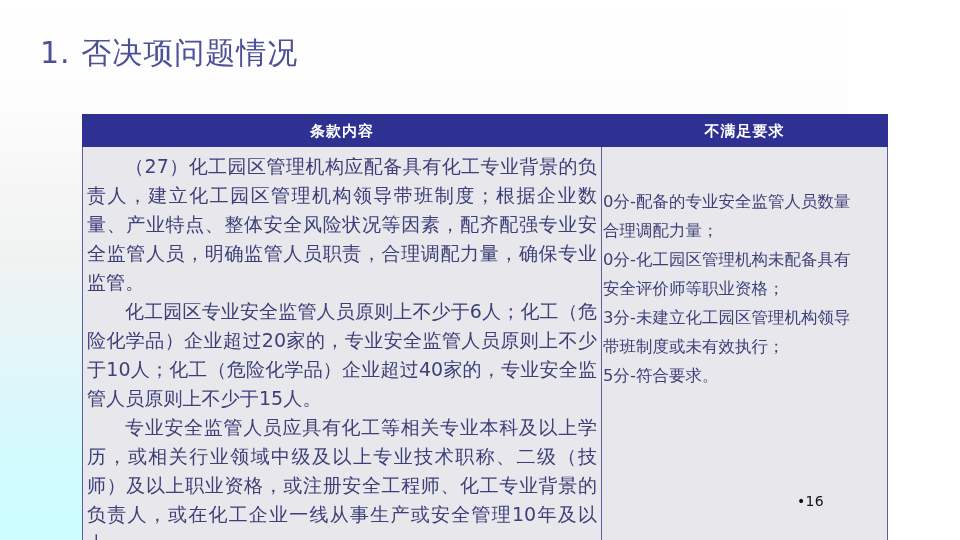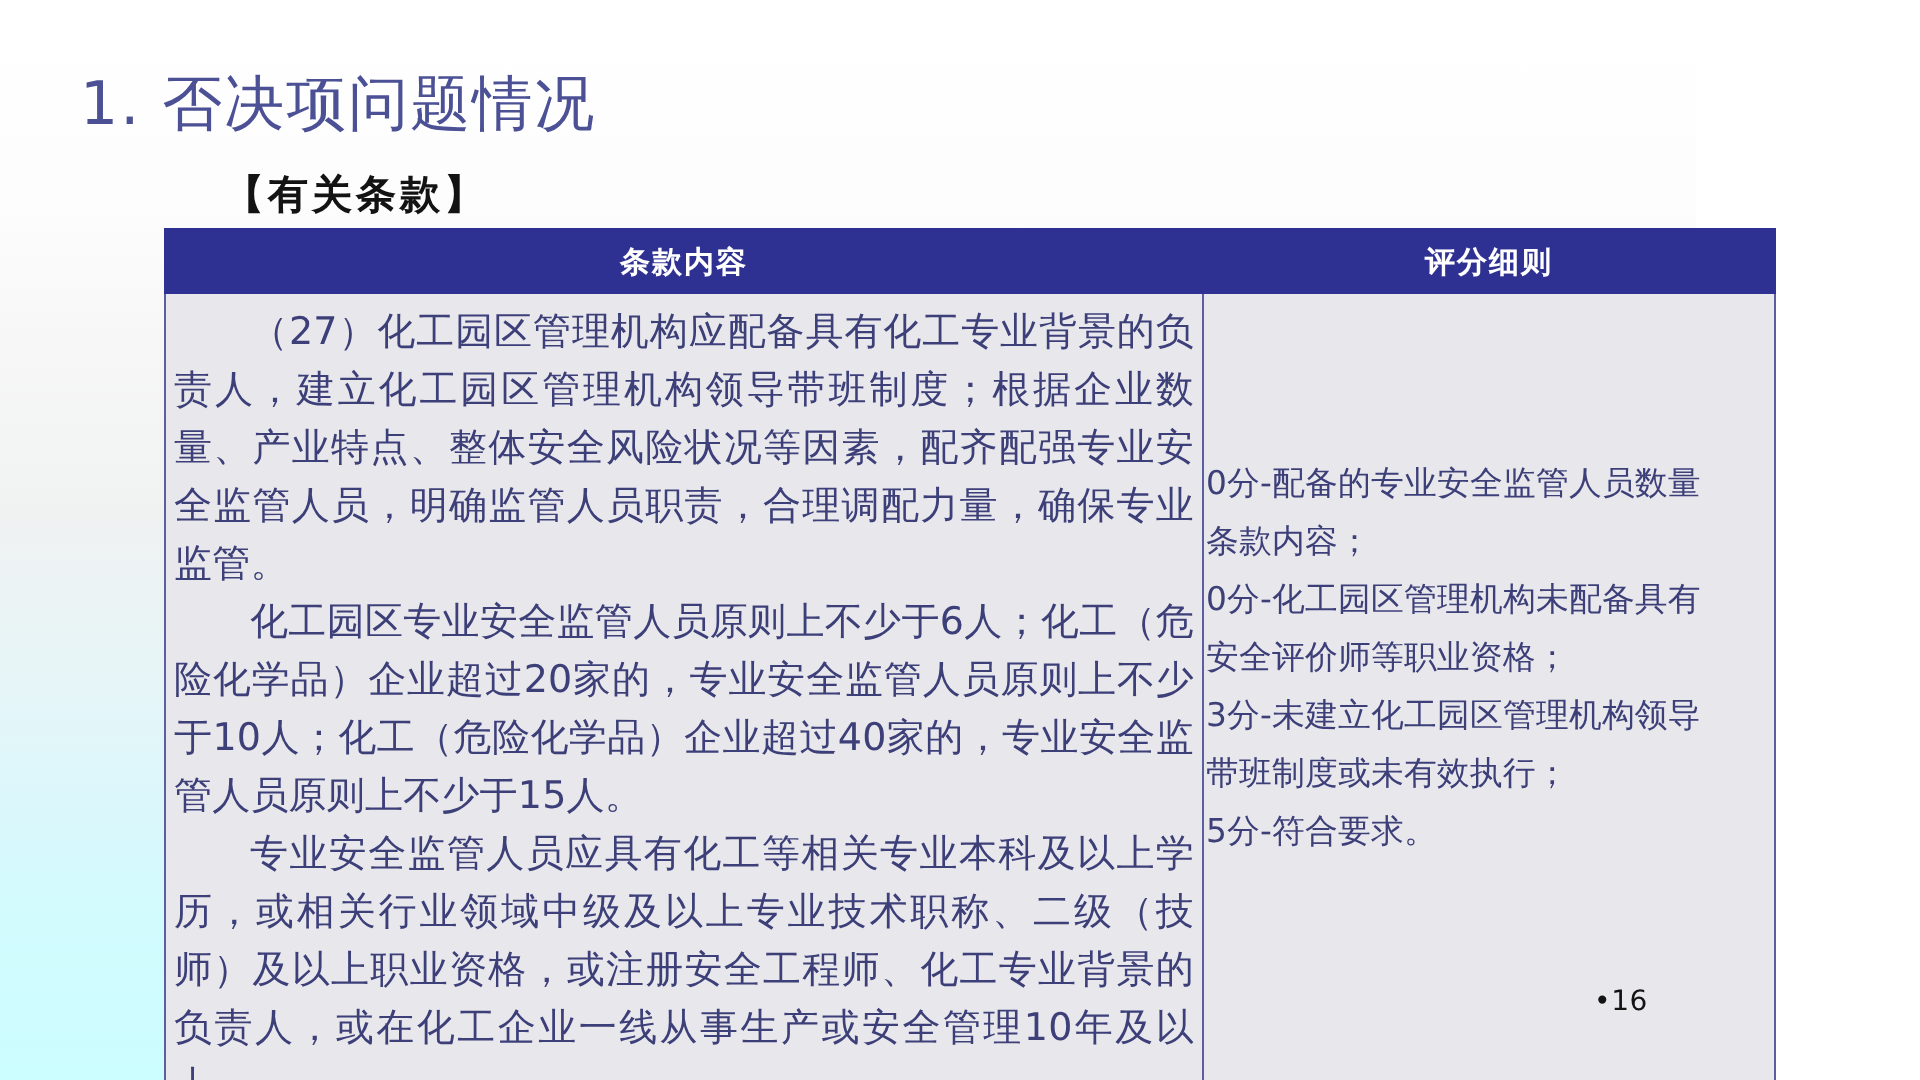--- a/index.html
+++ b/index.html
@@ -109,21 +109,20 @@
     margin: 0;
     text-indent: 2em;
   }
 
   
   .cell-rule-wrap {
     height: 282px;
     display: flex;
     align-items: center;
     justify-content: flex-start;
-    margin-top: 40px;
   }
   .cell-rule {
     padding: 0 2px 0 1px;
     font-family: "DejaVu Sans", "Liberation Sans", sans-serif;
     font-size: 16.4px;
     line-height: 29px;
     letter-spacing: 0.1px;
     color: #3c3f78;
     width: 100%;
     box-sizing: border-box;
@@ -148,43 +147,42 @@
     text-align: right;
   }
 </style>
 </head>
 <body>
 
 <div id="slide">
 
   <div id="slide-title">1. 否决项问题情况</div>
 
-  <div id="sub-heading">【有关条款】</div>
 
   <table id="clause-table">
     <thead>
       <tr>
         <th class="col-left">条款内容</th>
-        <th class="col-right">评分细则</th>
+        <th class="col-right">不满足要求</th>
       </tr>
     </thead>
     <tbody>
       <tr>
         <td>
           <div class="cell-clause">
             <p>（27）化工园区管理机构应配备具有化工专业背景的负责人，建立化工园区管理机构领导带班制度；根据企业数量、产业特点、整体安全风险状况等因素，配齐配强专业安全监管人员，明确监管人员职责，合理调配力量，确保专业监管。</p>
             <p>化工园区专业安全监管人员原则上不少于6人；化工（危险化学品）企业超过20家的，专业安全监管人员原则上不少于10人；化工（危险化学品）企业超过40家的，专业安全监管人员原则上不少于15人。</p>
             <p>专业安全监管人员应具有化工等相关专业本科及以上学历，或相关行业领域中级及以上专业技术职称、二级（技师）及以上职业资格，或注册安全工程师、化工专业背景的负责人，或在化工企业一线从事生产或安全管理10年及以上。</p>
           </div>
         </td>
         <td>
           <div class="cell-rule-wrap">
             <div class="cell-rule">
               <p>0分-配备的专业安全监管人员数量</p>
-              <p>条款内容；</p>
+              <p>合理调配力量；</p>
               <p>0分-化工园区管理机构未配备具有</p>
               <p>安全评价师等职业资格；</p>
               <p>3分-未建立化工园区管理机构领导</p>
               <p>带班制度或未有效执行；</p>
               <p>5分-符合要求。</p>
             </div>
           </div>
         </td>
       </tr>
     </tbody>

